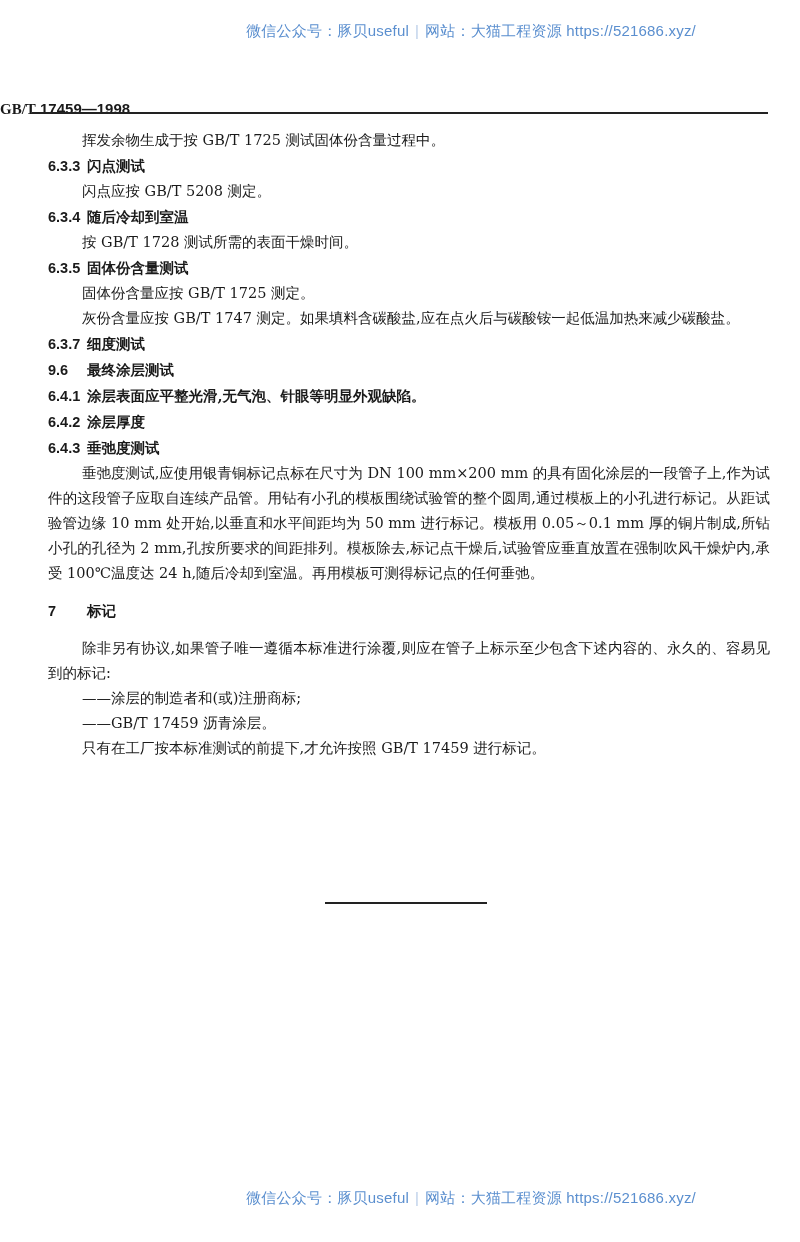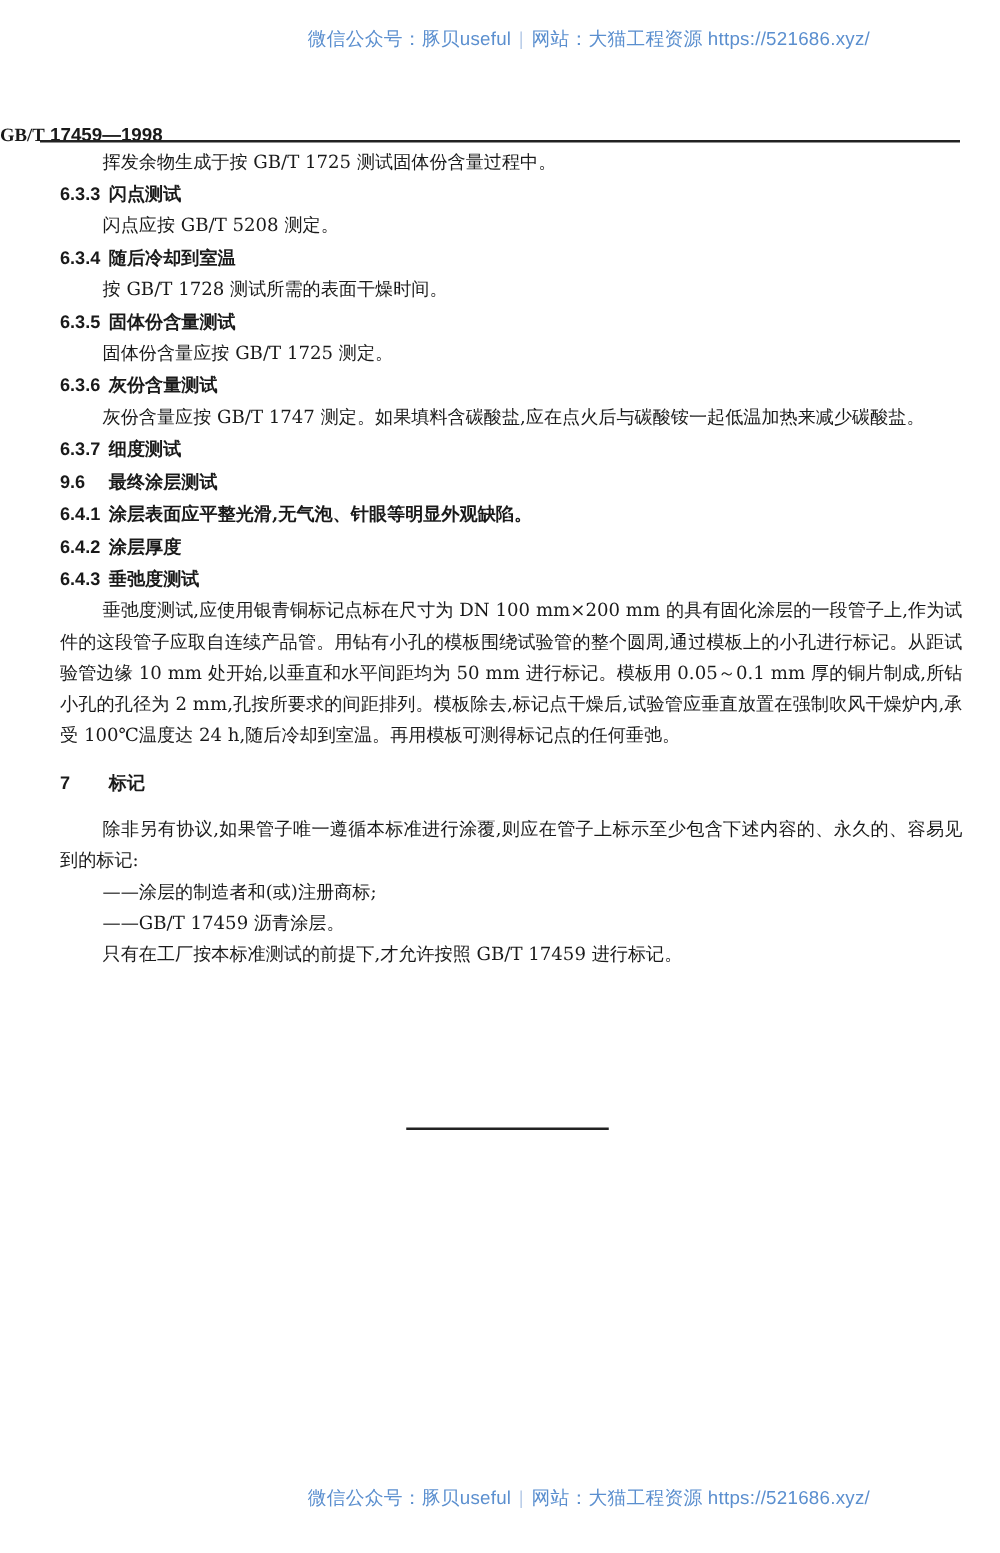--- a/index.html
+++ b/index.html
@@ -7,21 +7,21 @@
          font-family: "DejaVu Serif", "Liberation Serif", serif; color: #1a1a1a; }
   .watermark { position: absolute; left: 0; width: 696px; text-align: right;
                font-size: 15px; color: #5b8fcf; font-family: Liberation Sans, sans-serif; letter-spacing: 0.2px; }
   .watermark .sep { color: #b9cde8; margin: 0 6px; }
   .wm-top { top: 22px; }
   .wm-bottom { top: 1189px; }
   .doc-header { position: absolute; top: 88px; left: 0; width: 800px; text-align: left;
                 font-size: 15px; font-weight: bold; font-family: "Liberation Sans", sans-serif; margin-top: 12px; }
   .doc-header .code { font-weight: bold; font-family: "Liberation Serif", serif; }
   .header-rule { position: absolute; top: 112px; left: 32px; width: 736px; height: 2px; background: #222; }
-  .content { position: absolute; top: 118px; left: 48px; width: 722px; font-size: 14.5px; line-height: 25px; }
+  .content { position: absolute; top: 128px; left: 48px; width: 722px; font-size: 14.5px; line-height: 25px; }
   .line { white-space: nowrap; }
   .indent { padding-left: 34px; }
   .heading { font-weight: bold; }
   .heading .num { display: inline-block; min-width: 34px; font-family: "Liberation Sans", sans-serif; font-weight: bold; }
   .para { text-indent: 34px; text-align: justify; white-space: normal; }
   .gap { height: 12px; }
   .end-rule { position: absolute; top: 902px; left: 325px; width: 162px; height: 2px; background: #222; }
 </style>
 </head>
 <body>
@@ -41,21 +41,20 @@
 
   <div class="line heading"><span class="num">6.3.3</span> <span>闪点测试</span></div>
   <div class="line indent">闪点应按 GB/T 5208 测定。</div>
 
   <div class="line heading"><span class="num">6.3.4</span> <span>随后冷却到室温</span></div>
   <div class="line indent">按 GB/T 1728 测试所需的表面干燥时间。</div>
 
   <div class="line heading"><span class="num">6.3.5</span> <span>固体份含量测试</span></div>
   <div class="line indent">固体份含量应按 GB/T 1725 测定。</div>
 
-  <div class="line heading"><span class="num">6.3.6</span> <span>灰份含量测试</span></div>
   <div class="para">灰份含量应按 GB/T 1747 测定。如果填料含碳酸盐,应在点火后与碳酸铵一起低温加热来减少碳酸盐。</div>
 
   <div class="line heading"><span class="num">6.3.7</span> <span>细度测试</span></div>
 
   <div class="line heading"><span class="num">9.6</span> <span>最终涂层测试</span></div>
 
   <div class="line heading"><span class="num">6.4.1</span> <span>涂层表面应平整光滑,无气泡、针眼等明显外观缺陷。</span></div>
 
   <div class="line heading"><span class="num">6.4.2</span> <span>涂层厚度</span></div>
 

